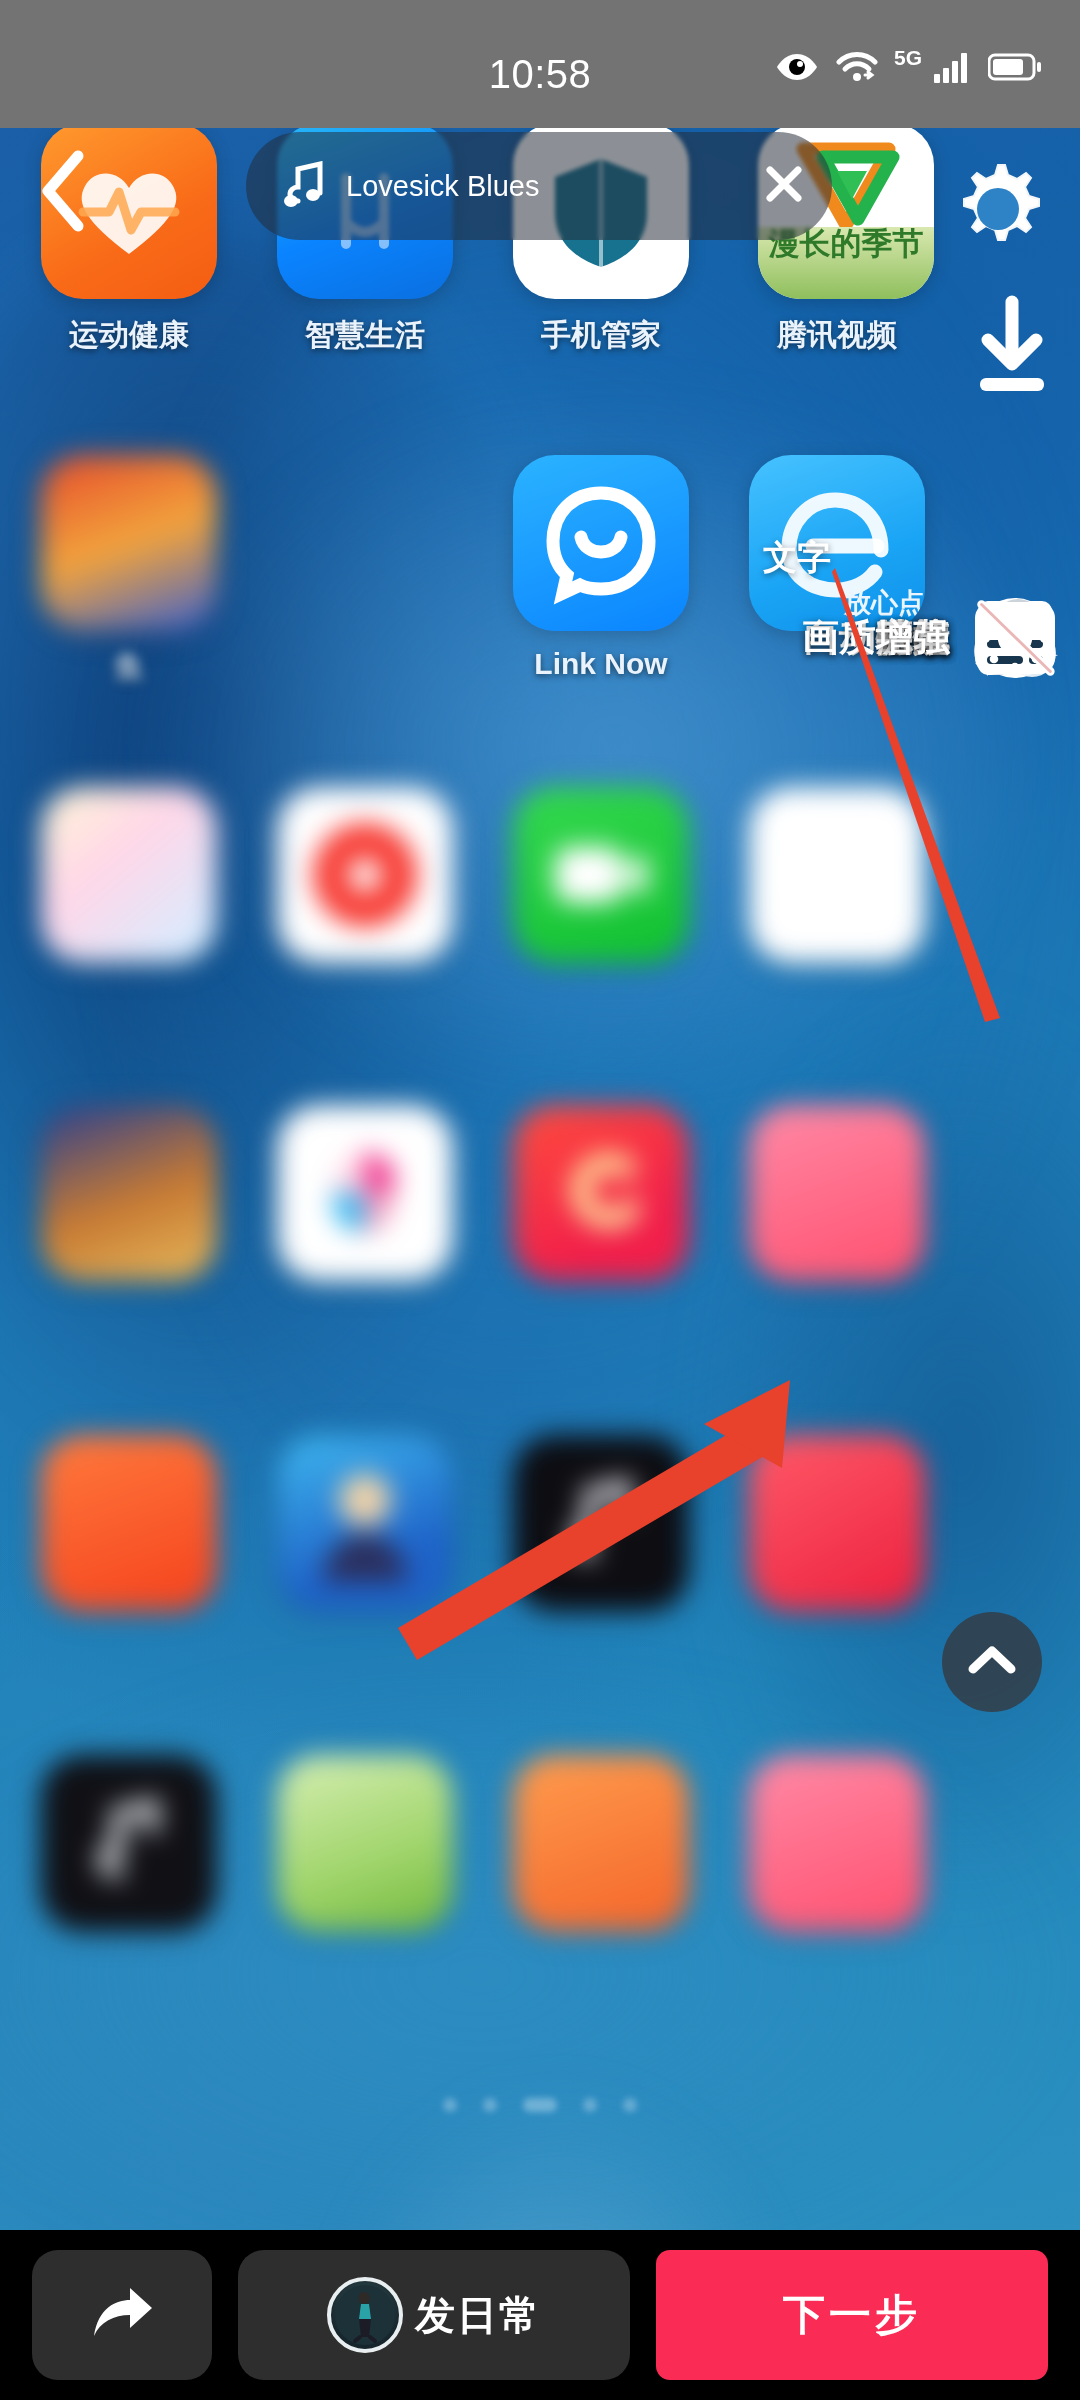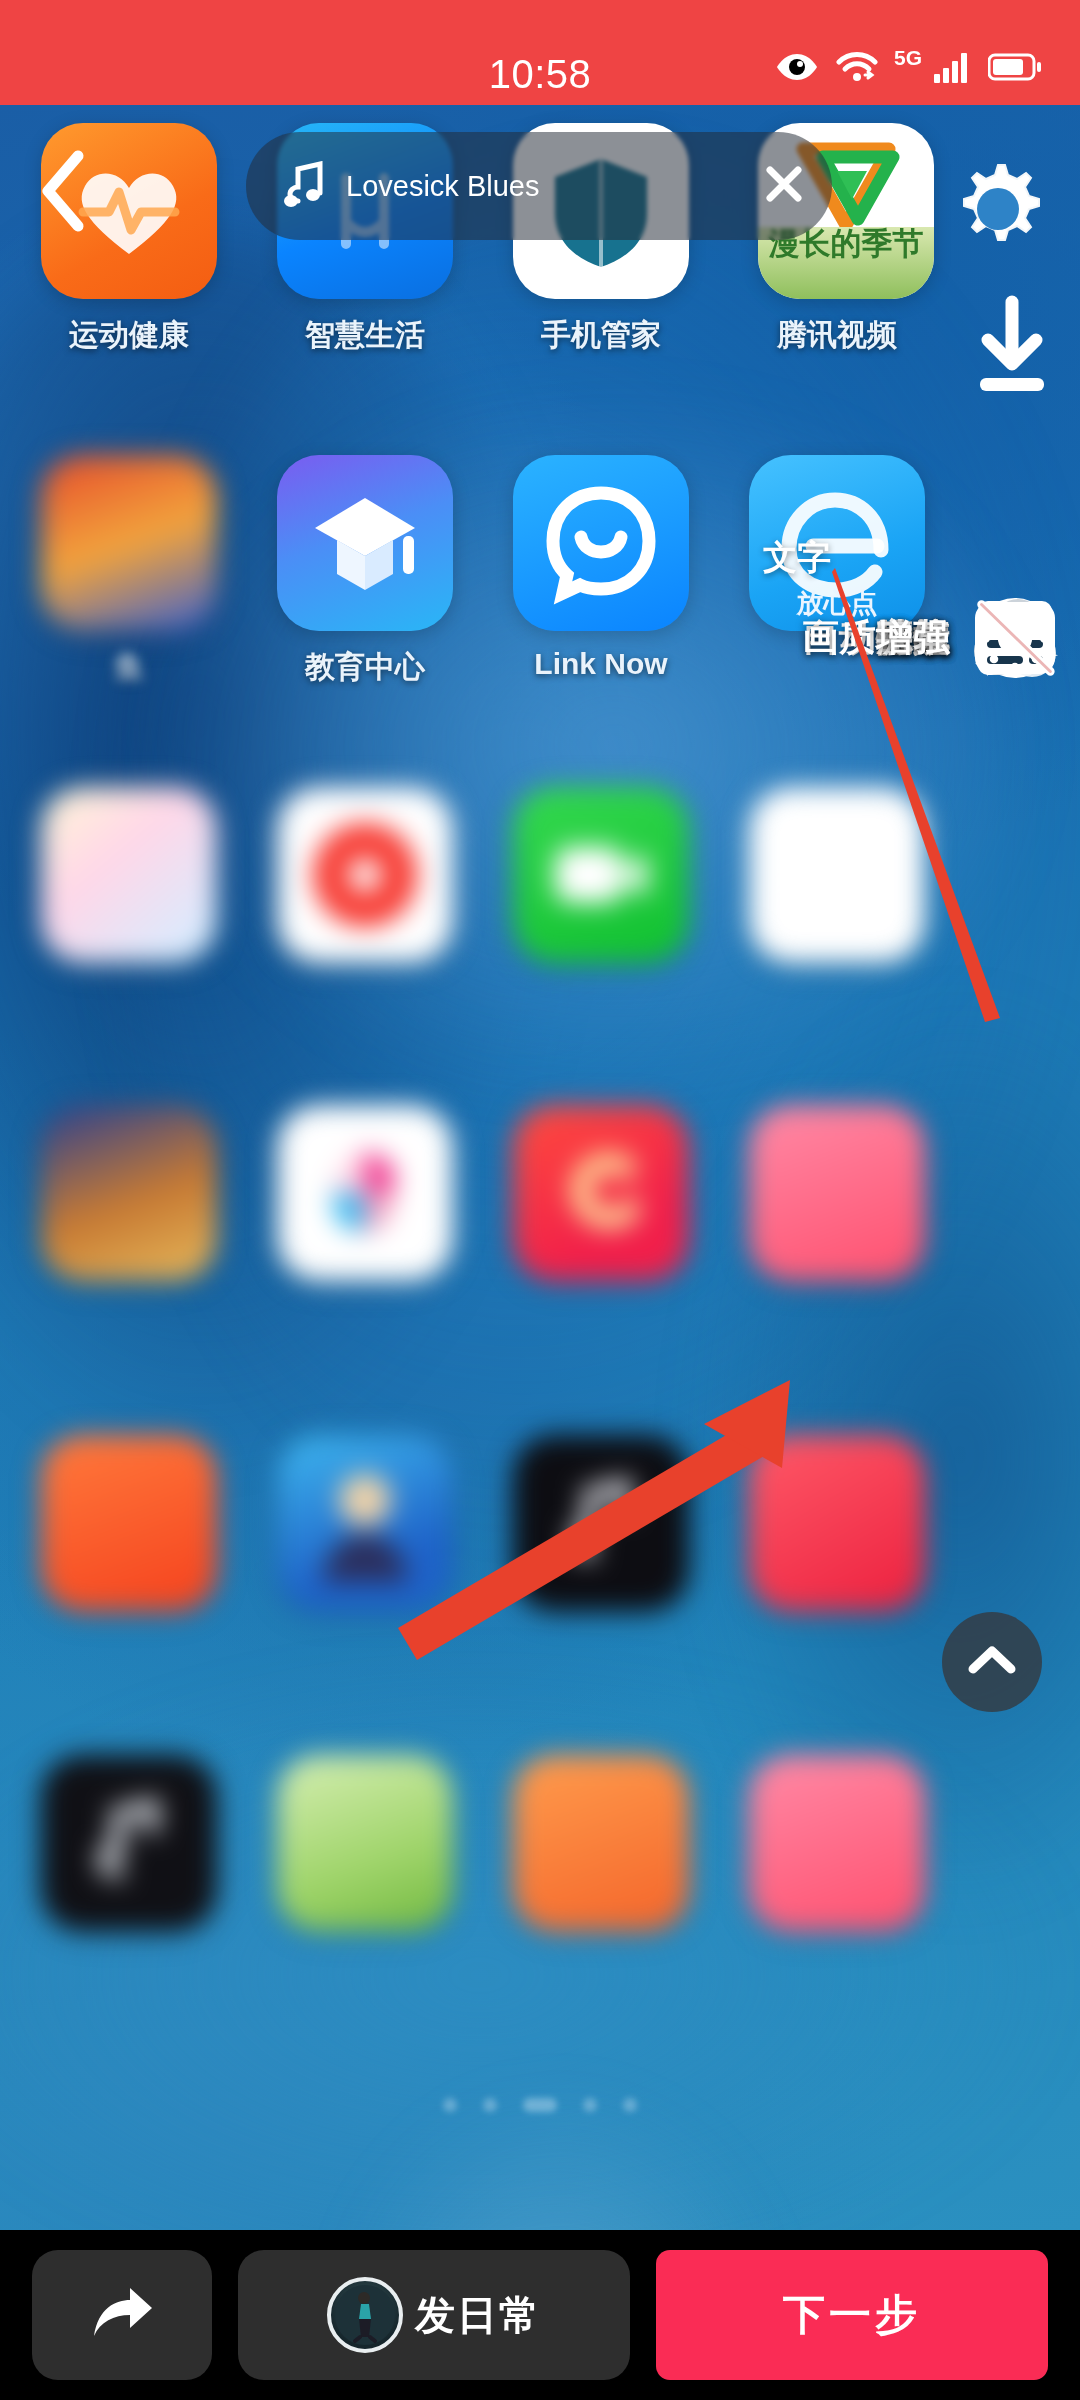--- a/index.html
+++ b/index.html
@@ -6,22 +6,22 @@
   html, body {
     width:1080px; height:2400px;
     background:#000;
     font-family:"Liberation Sans","DejaVu Sans",sans-serif;
     overflow:hidden;
   }
   #screen { position:relative; width:1080px; height:2400px; background:#000; overflow:hidden; }
 
   
   .statusbar{
-    position:absolute; top:0; left:0; width:1080px; height:105px;
-    background:#ef4444; z-index:60;
+    position:absolute; top:0; left:0; width:1080px; height:128px;
+    background:#737373; z-index:60;
   }
   .sb-time{
     position:absolute; left:0; right:0; top:52px; text-align:center;
     color:#fff; font-size:40px; font-weight:500; letter-spacing:0.5px;
   }
   .sb-icons{
     position:absolute; right:38px; top:50px; display:flex; align-items:center; gap:16px;
   }
   .sb-icons svg{display:block;}
 
@@ -231,33 +231,20 @@
           <div style="position:absolute;left:0;right:0;bottom:34px;text-align:center;color:#2f7a2a;font-size:31px;font-weight:700">漫长的季节</div>
         </div>
         <div class="lbl">腾讯视频</div>
       </div>
 
       <div class="app blur" style="left:34px;top:350px">
         <div class="tile game1"></div>
         <div class="lbl">鱼</div>
       </div>
 
-      <div class="app" style="left:270px;top:350px">
-        <div class="tile edu">
-          <div class="mk">
-            <svg width="116" height="110" viewBox="0 0 116 110">
-              <path d="M58 10 L108 40 L58 68 L8 40Z" fill="#fff"></path>
-              <path d="M30 52 L58 68 L58 102 L30 86Z" fill="#eef6ff"></path>
-              <path d="M86 52 L58 68 L58 102 L86 86Z" fill="#d9ebff"></path>
-              <rect x="96" y="48" width="11" height="38" rx="5" fill="#fff"></rect>
-            </svg>
-          </div>
-        </div>
-        <div class="lbl">教育中心</div>
-      </div>
 
       <div class="app" style="left:506px;top:350px">
         <div class="tile link">
           <div class="mk">
             <svg width="124" height="124" viewBox="0 0 124 124">
               <path d="M62 12 C90 12 110 32 110 60 C110 88 90 108 62 108 C54 108 47 107 41 104 L24 112 L28 94 C18 85 14 73 14 60 C14 32 34 12 62 12Z" fill="none" stroke="#fff" stroke-width="13"></path>
               <path d="M42 56 C46 76 78 76 82 56" stroke="#fff" stroke-width="13" fill="none" stroke-linecap="round"></path>
             </svg>
           </div>
         </div>
@@ -265,21 +252,21 @@
       </div>
 
       <div class="app" style="left:742px;top:350px">
         <div class="tile wenzi">
           <div class="mk">
             <svg width="128" height="118" viewBox="0 0 128 118">
               <path d="M108 66 C108 34 86 16 62 16 C36 16 16 38 16 64 C16 92 38 106 64 106 C80 106 94 99 102 88" fill="none" stroke="rgba(255,255,255,.92)" stroke-width="15" stroke-linecap="round"></path>
               <path d="M40 62 L104 62" stroke="rgba(255,255,255,.92)" stroke-width="15" stroke-linecap="round"></path>
             </svg>
           </div>
-          <div style="position:absolute;left:0;right:0;bottom:10px;text-align:center;color:#eaf5ff;font-size:27px;font-weight:700">放心点</div>
+          <div style="position:absolute;left:0;right:0;bottom:10px;text-align:right;color:#eaf5ff;font-size:27px;font-weight:700">放心点</div>
           <div style="position:absolute;left:14px;bottom:50px;color:#fff;font-size:34px;font-weight:700;text-shadow:0 2px 6px rgba(0,0,0,.45)">文字</div>
         </div>
       </div>
 
       <div class="app blur" style="left:34px;top:682px">
         <div class="tile white1"></div>
         <div class="lbl">&nbsp;</div>
       </div>
       <div class="app blur" style="left:270px;top:682px">
         <div class="tile red1">

